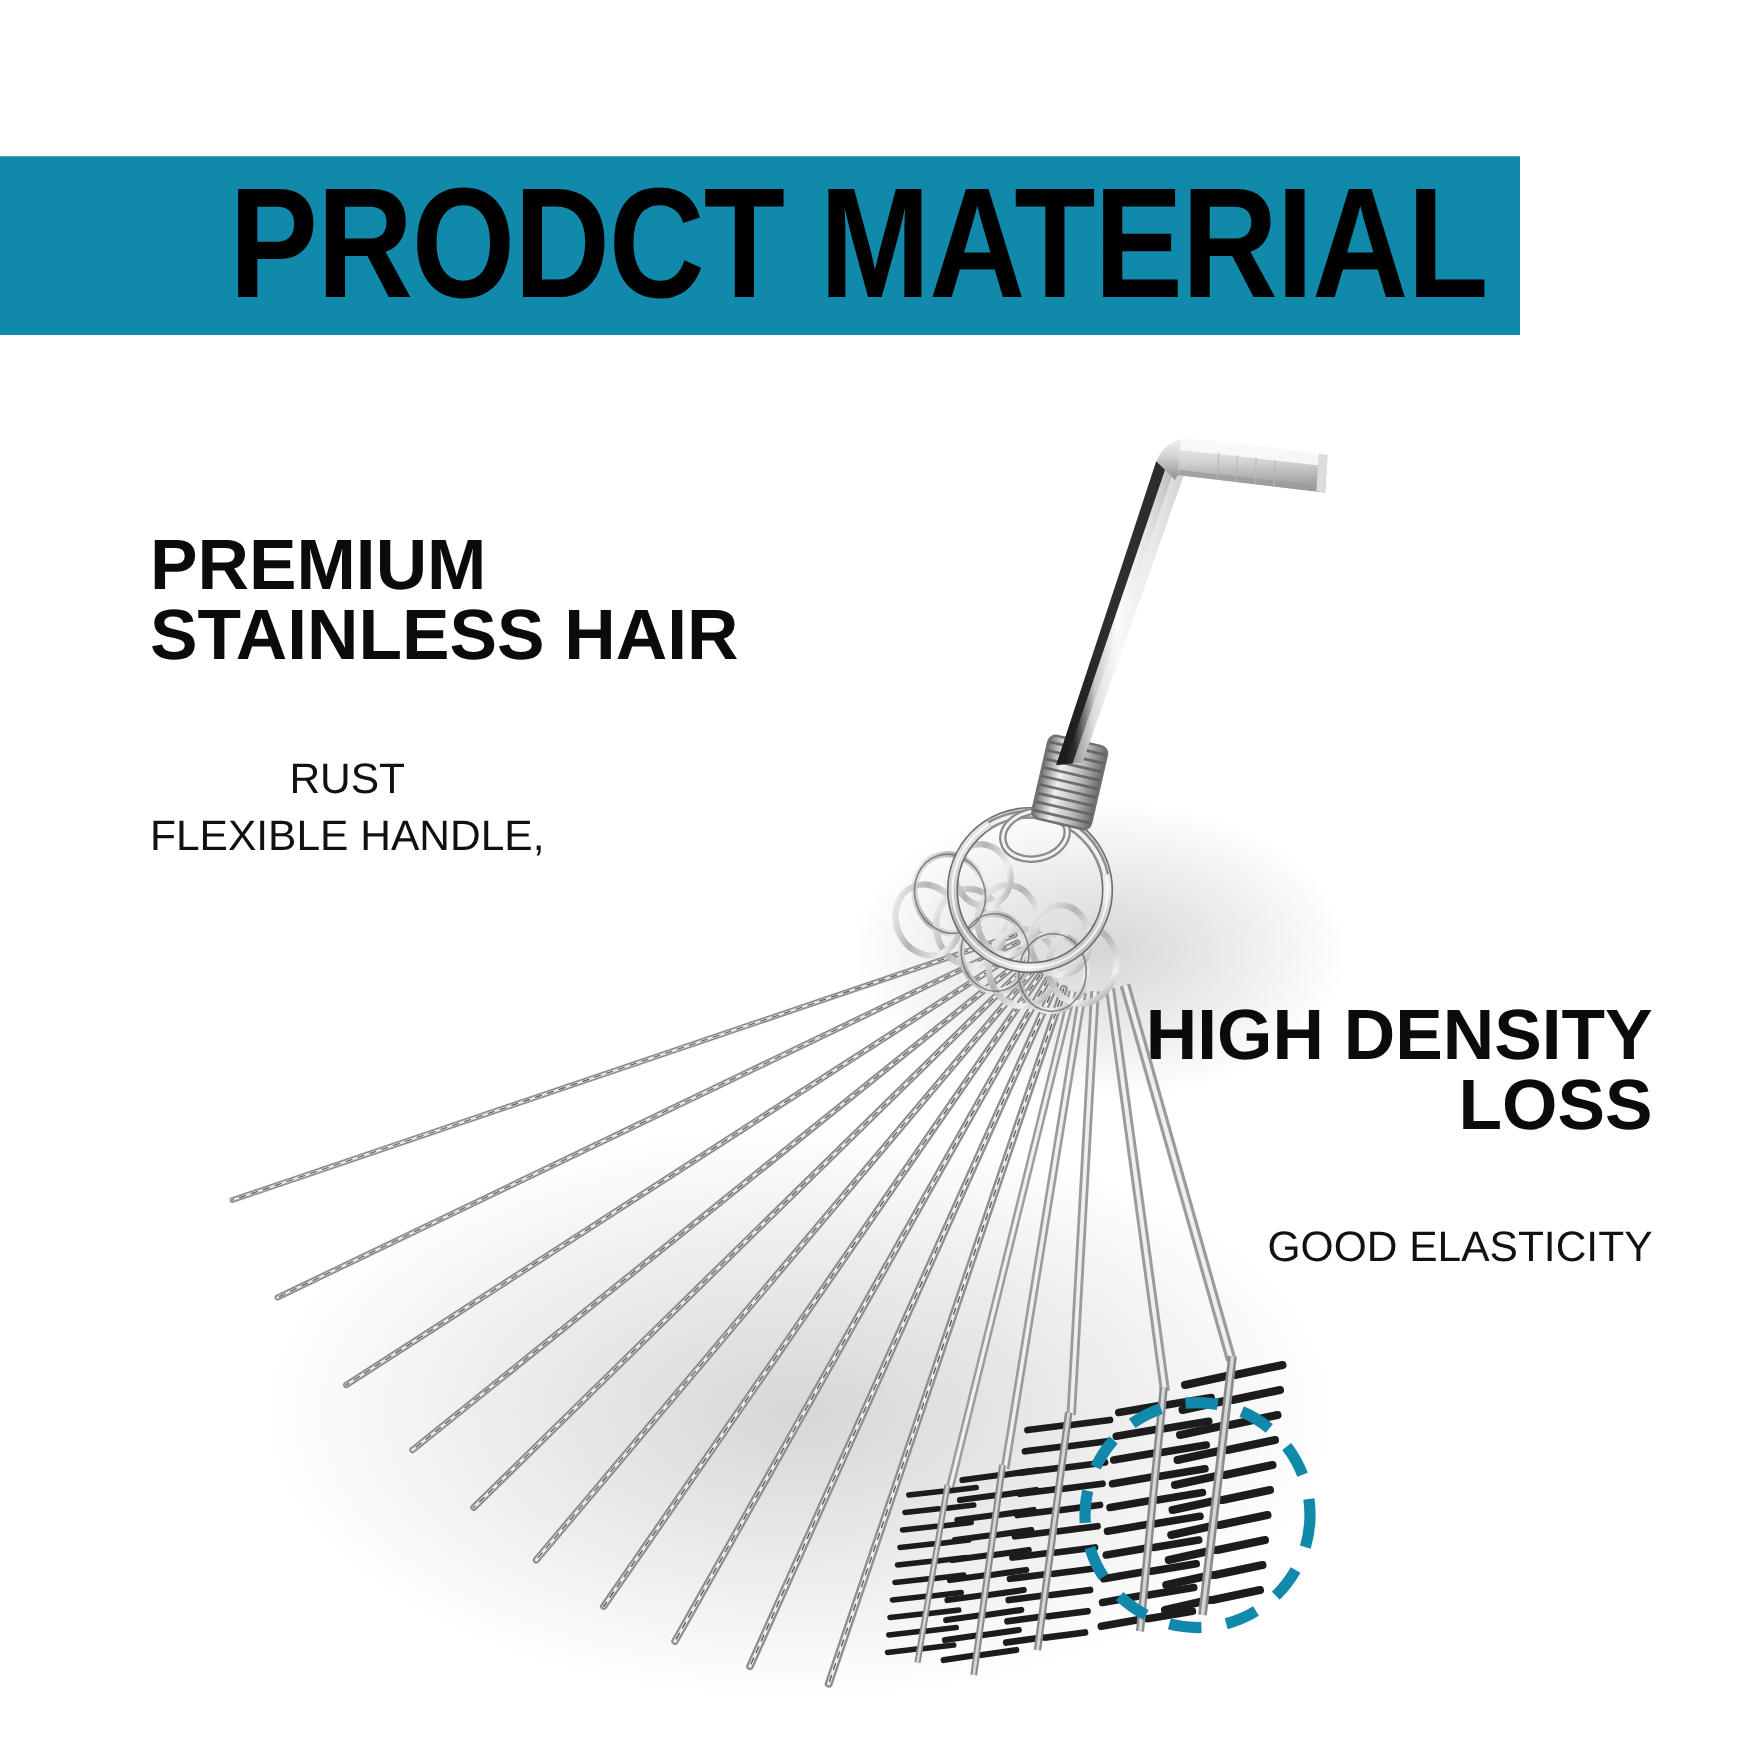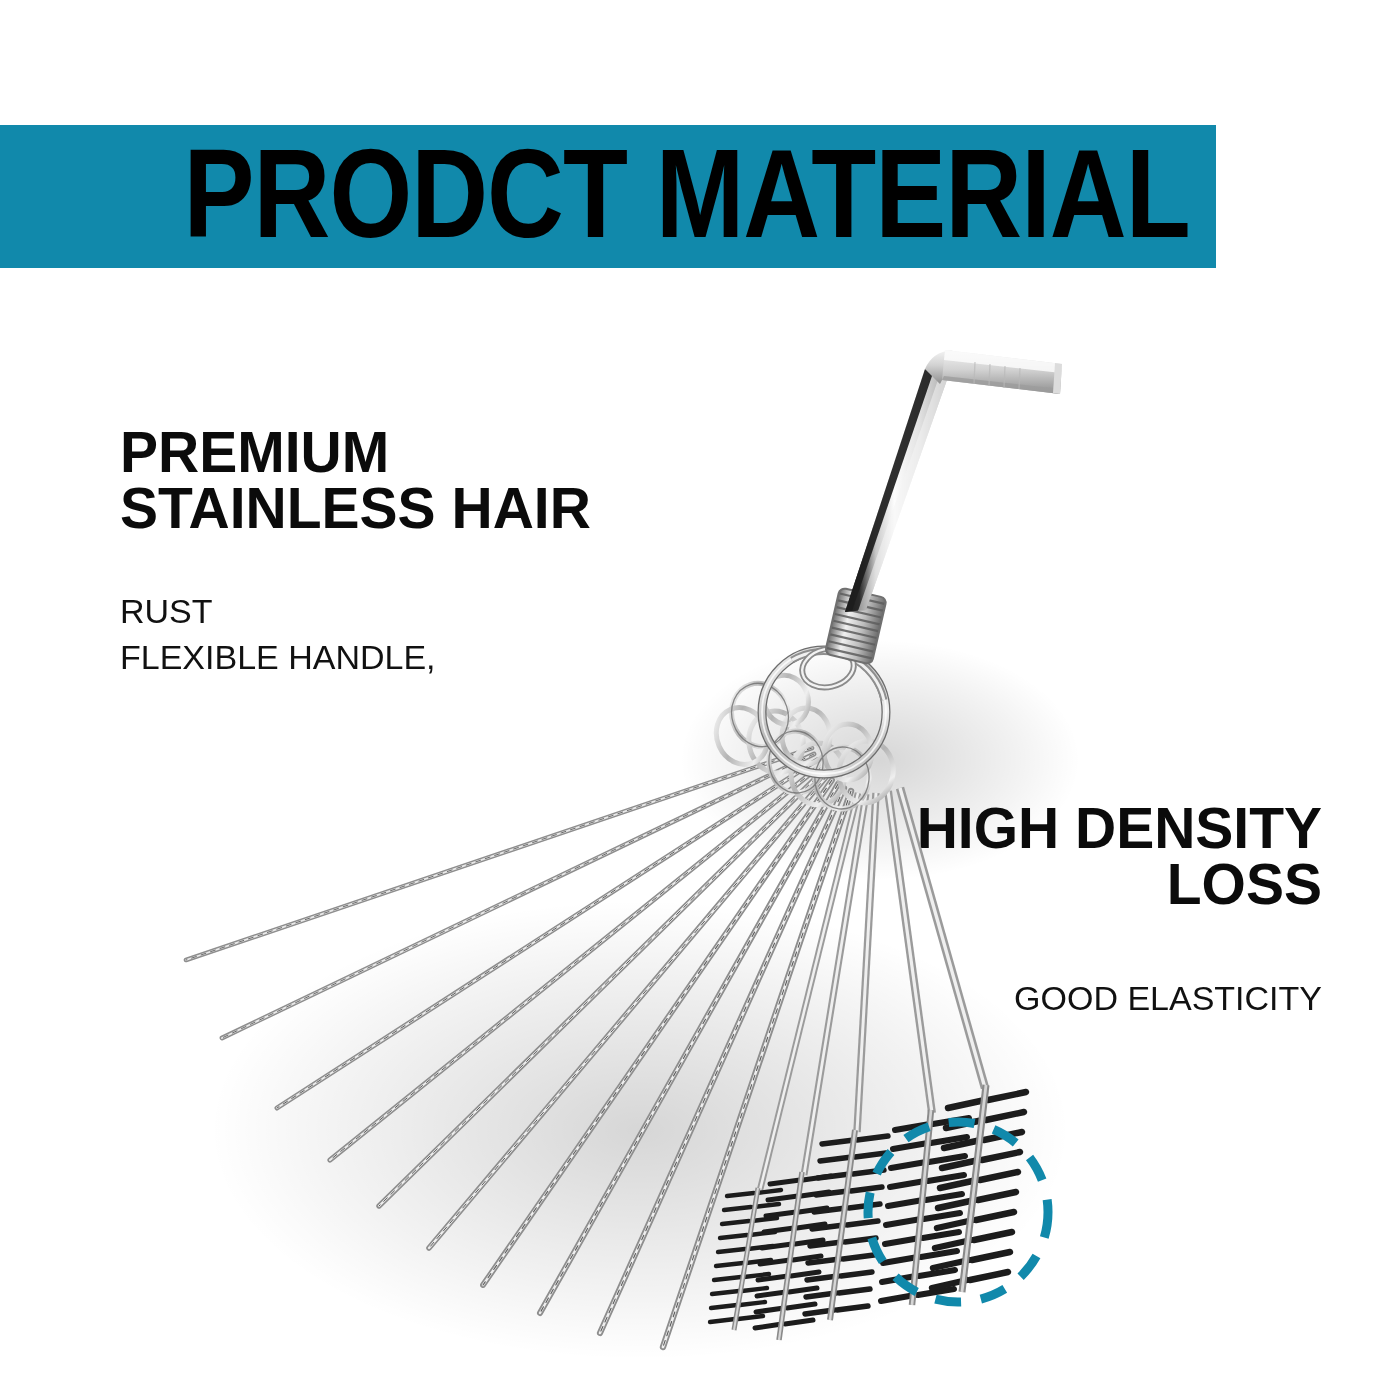--- a/index.html
+++ b/index.html
@@ -63,21 +63,21 @@
   .body-text {
     font-family: "Liberation Sans", sans-serif;
     font-weight: normal;
     font-size: 34px;
     line-height: 46px;
     color: #111111;
     white-space: nowrap;
   }
 
   #left-block  { left: 120px; top: 424px; text-align: left; }
-  #left-body   { left: 120px; top: 588px; text-align: left; }
+  #left-body   { left: 120px; top: 600px; text-align: center; }
 
   #right-block { right: 78px; top: 800px; text-align: right; }
   #right-body  { right: 78px; top: 975px; }
 
   
   #artwork {
     position: absolute;
     left: 0;
     top: 0;
     width: 1400px;

